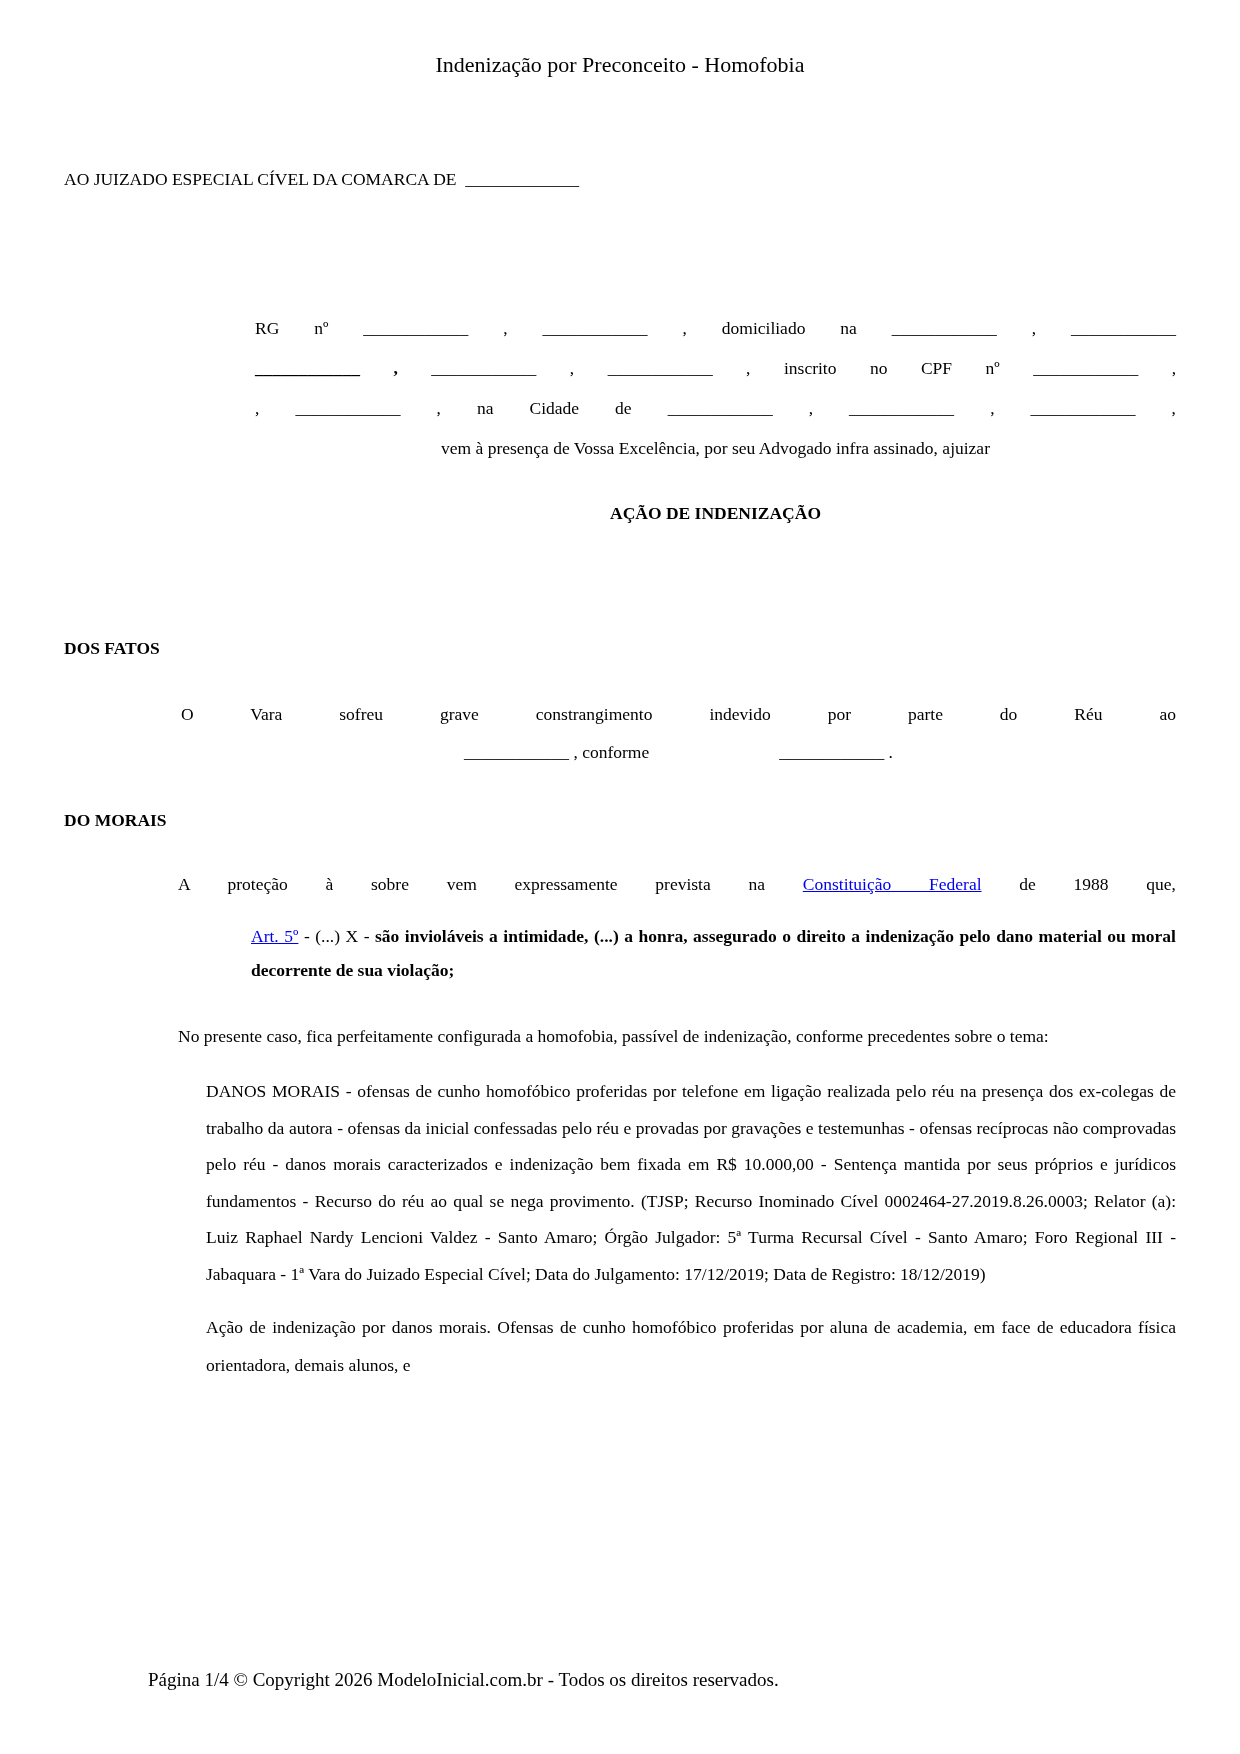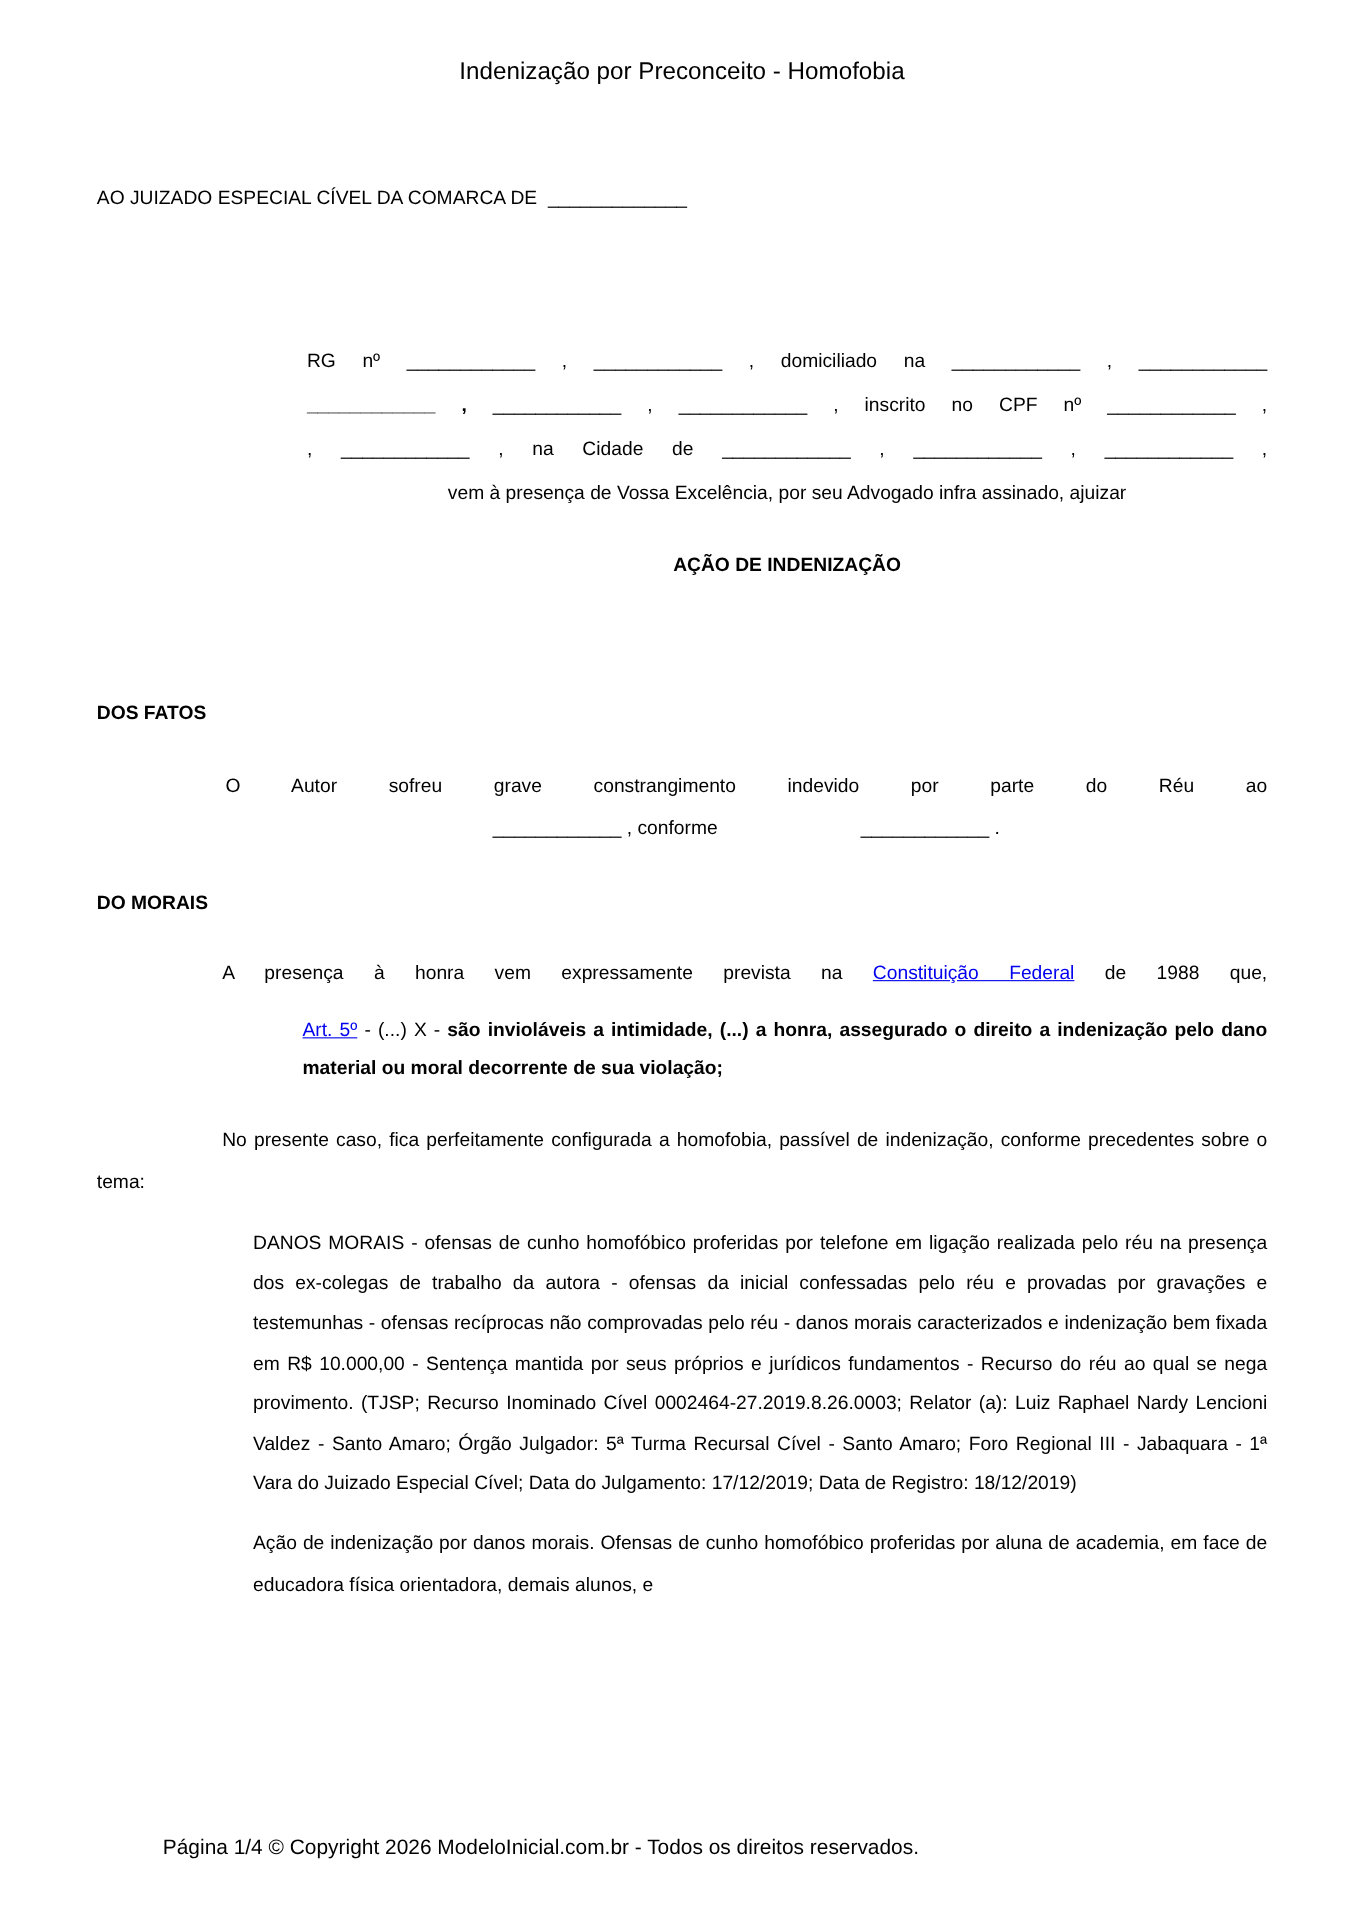--- a/index.html
+++ b/index.html
@@ -5,23 +5,23 @@
   :root { --link-color: #0000EE; --text-color: #000000; --page-bg: #FFFFFF; }
   * { box-sizing: border-box; }
   html, body { margin: 0; padding: 0; background: #ffffff; }
   .page {
     position: relative;
     width: 1240px;
     height: 1754px;
     margin: 0;
     background: var(--page-bg);
     color: var(--text-color);
-    font-family: Liberation Sans, sans-serif;
+    font-family: Liberation Serif, serif;
     font-size: 17.5px;
-    padding: 0 88px;
+    padding: 0 64px;
     overflow: hidden;
   }
   .doc-title {
     margin: 50px 0 0 0;
     font-size: 22px;
     font-weight: 400;
     text-align: center;
     line-height: 30px;
   }
   .addressee {
@@ -110,28 +110,28 @@
     <span class="lline">vem à presença de Vossa Excelência, por seu Advogado infra assinado, ajuizar</span>
   </p>
 
   <p class="action-title">
     <span class="lline" style="">AÇÃO DE INDENIZAÇÃO</span>
   </p>
 
   <p class="section-heading h-fatos">DOS FATOS</p>
 
   <p class="fatos-body">
-    <span class="jline">O Autor sofreu grave constrangimento indevido por parte do Réu ao</span>
+    <span class="jline">O Vara sofreu grave constrangimento indevido por parte do Réu ao</span>
     <span class="lline"><span>____________ , conforme</span><span class="gap-spacer"></span><span>____________ .</span></span>
   </p>
 
   <p class="section-heading h-direito">DO MORAIS</p>
 
   <p class="intro">
-    <span class="jline indent1"><span>A presença à honra vem expressamente prevista na </span><a class="doc-link">Constituição Federal</a><span> de 1988 que,</span></span>
+    <span class="jline indent1"><span>A proteção à sobre vem expressamente prevista na </span><a class="doc-link">Constituição Federal</a><span> de 1988 que,</span></span>
   </p>
 
   <p class="art-quote"><a class="doc-link">Art. 5º</a><span> - (...) X - </span><span class="quote-bold">são invioláveis a intimidade, (...) a honra, assegurado o direito a indenização pelo dano material ou moral decorrente de sua violação;</span></p>
 
   <p class="case-intro">No presente caso, fica perfeitamente configurada a homofobia, passível de indenização, conforme precedentes sobre o tema:</p>
 
   <p class="precedent">DANOS MORAIS - ofensas de cunho homofóbico proferidas por telefone em ligação realizada pelo réu na presença dos ex-colegas de trabalho da autora - ofensas da inicial confessadas pelo réu e provadas por gravações e testemunhas - ofensas recíprocas não comprovadas pelo réu - danos morais caracterizados e indenização bem fixada em R$ 10.000,00 - Sentença mantida por seus próprios e jurídicos fundamentos - Recurso do réu ao qual se nega provimento. (TJSP; Recurso Inominado Cível 0002464-27.2019.8.26.0003; Relator (a): Luiz Raphael Nardy Lencioni Valdez - Santo Amaro; Órgão Julgador: 5ª Turma Recursal Cível - Santo Amaro; Foro Regional III - Jabaquara - 1ª Vara do Juizado Especial Cível; Data do Julgamento: 17/12/2019; Data de Registro: 18/12/2019)</p>
 
   <p class="precedent precedent-2">Ação de indenização por danos morais. Ofensas de cunho homofóbico proferidas por aluna de academia, em face de educadora física orientadora, demais alunos, e</p>
 

